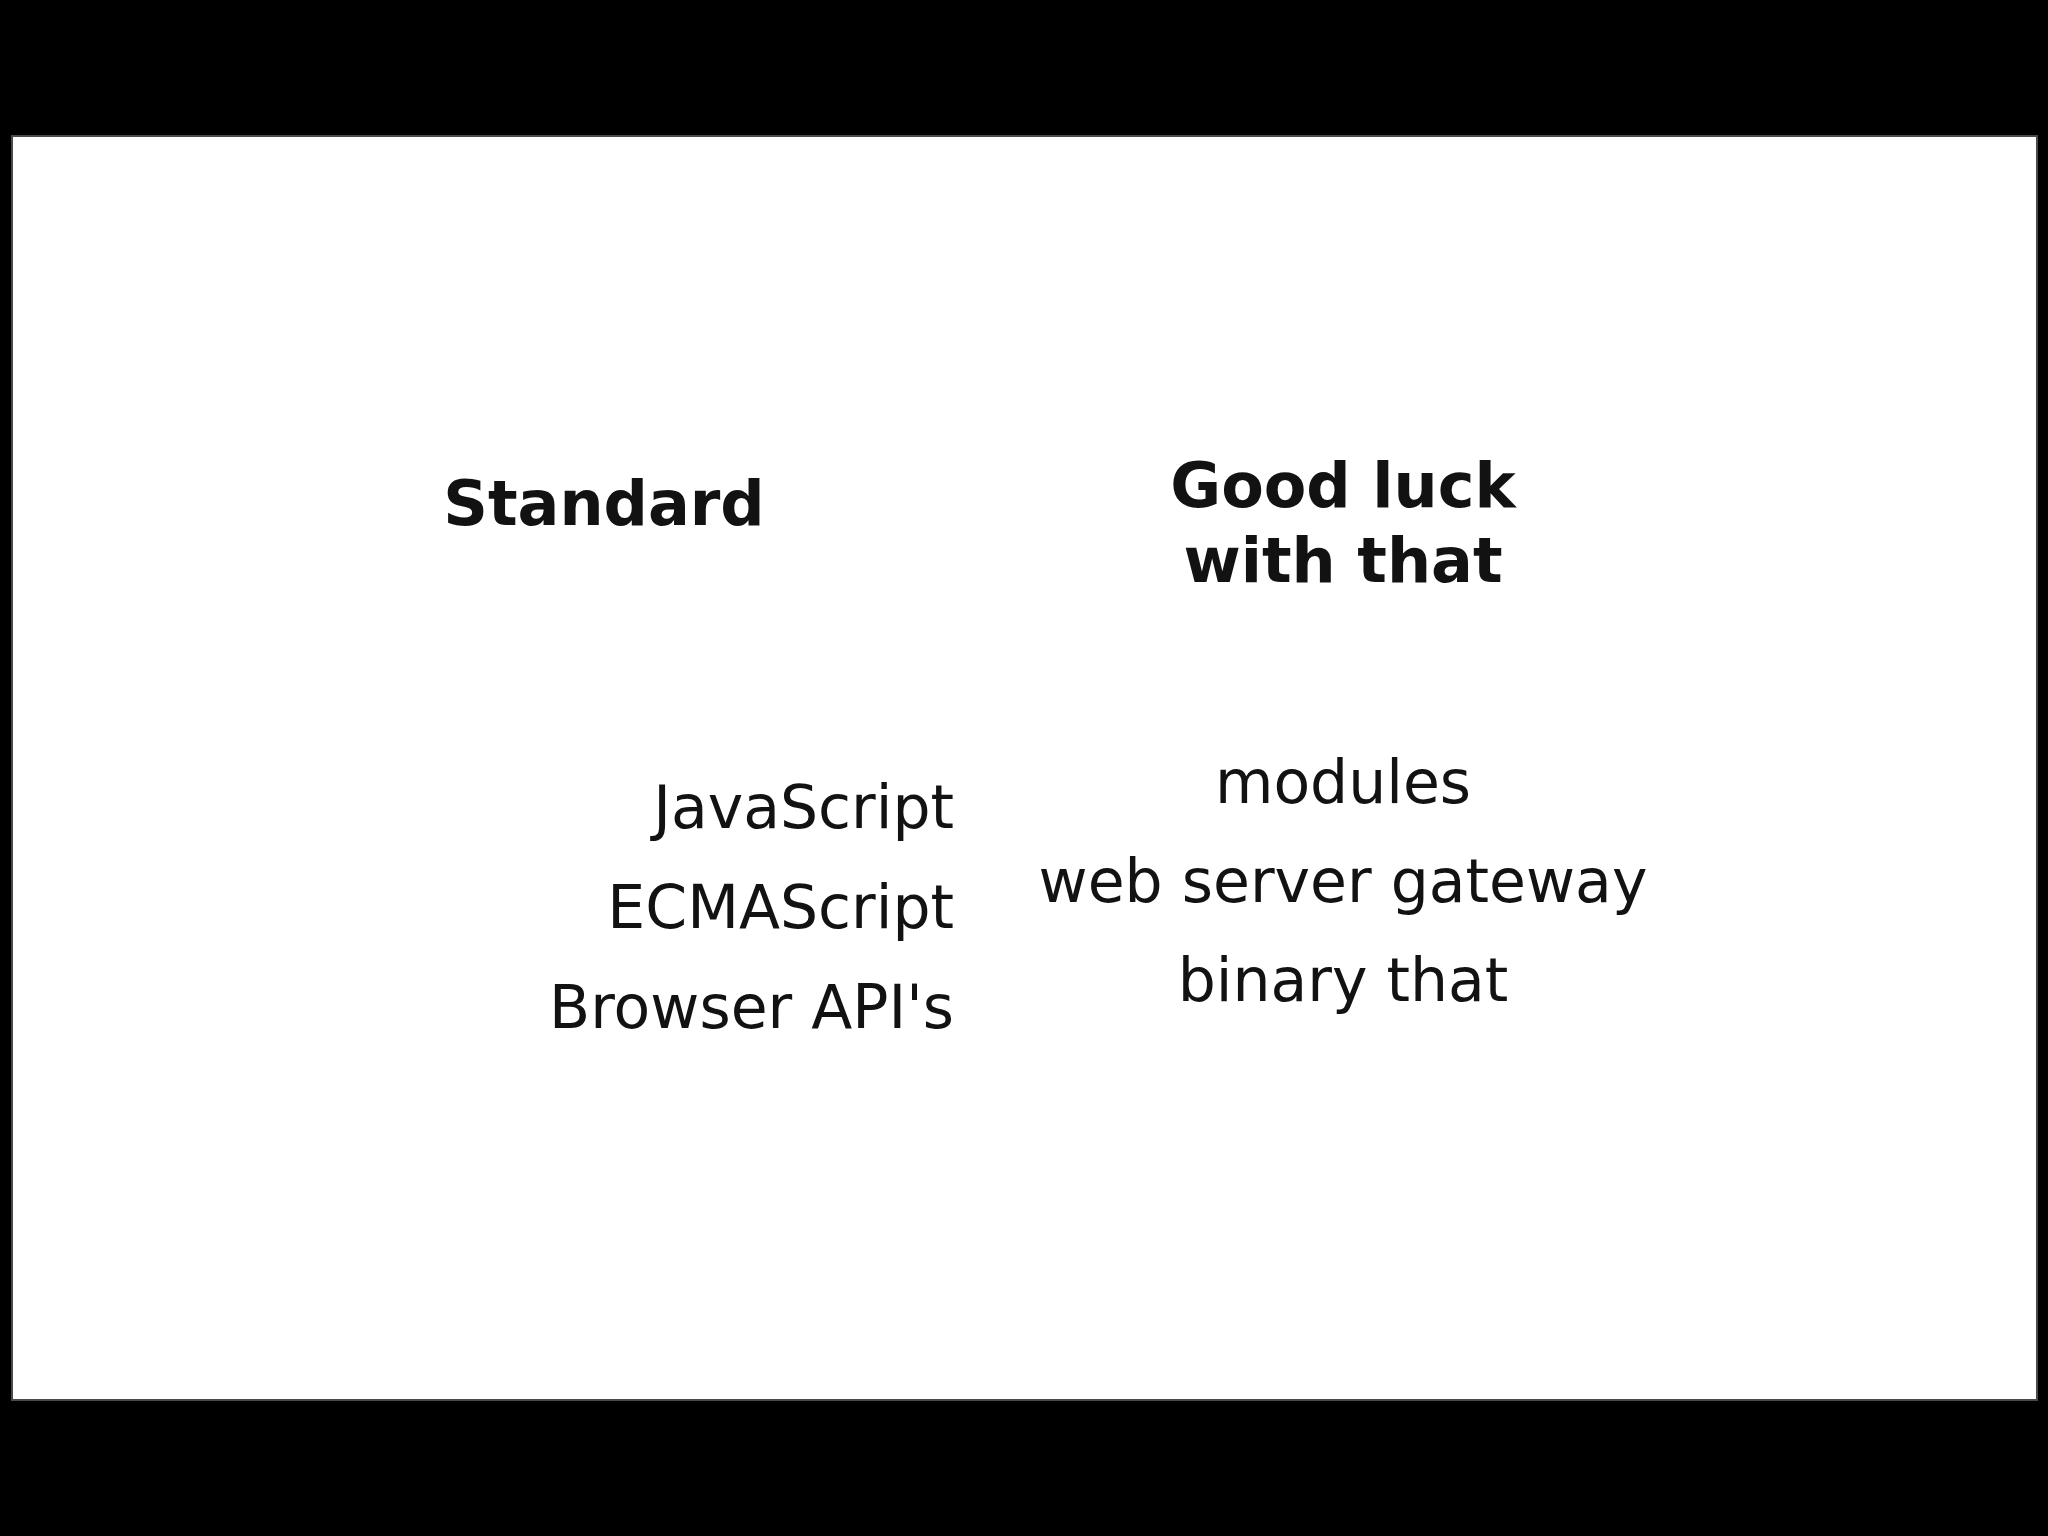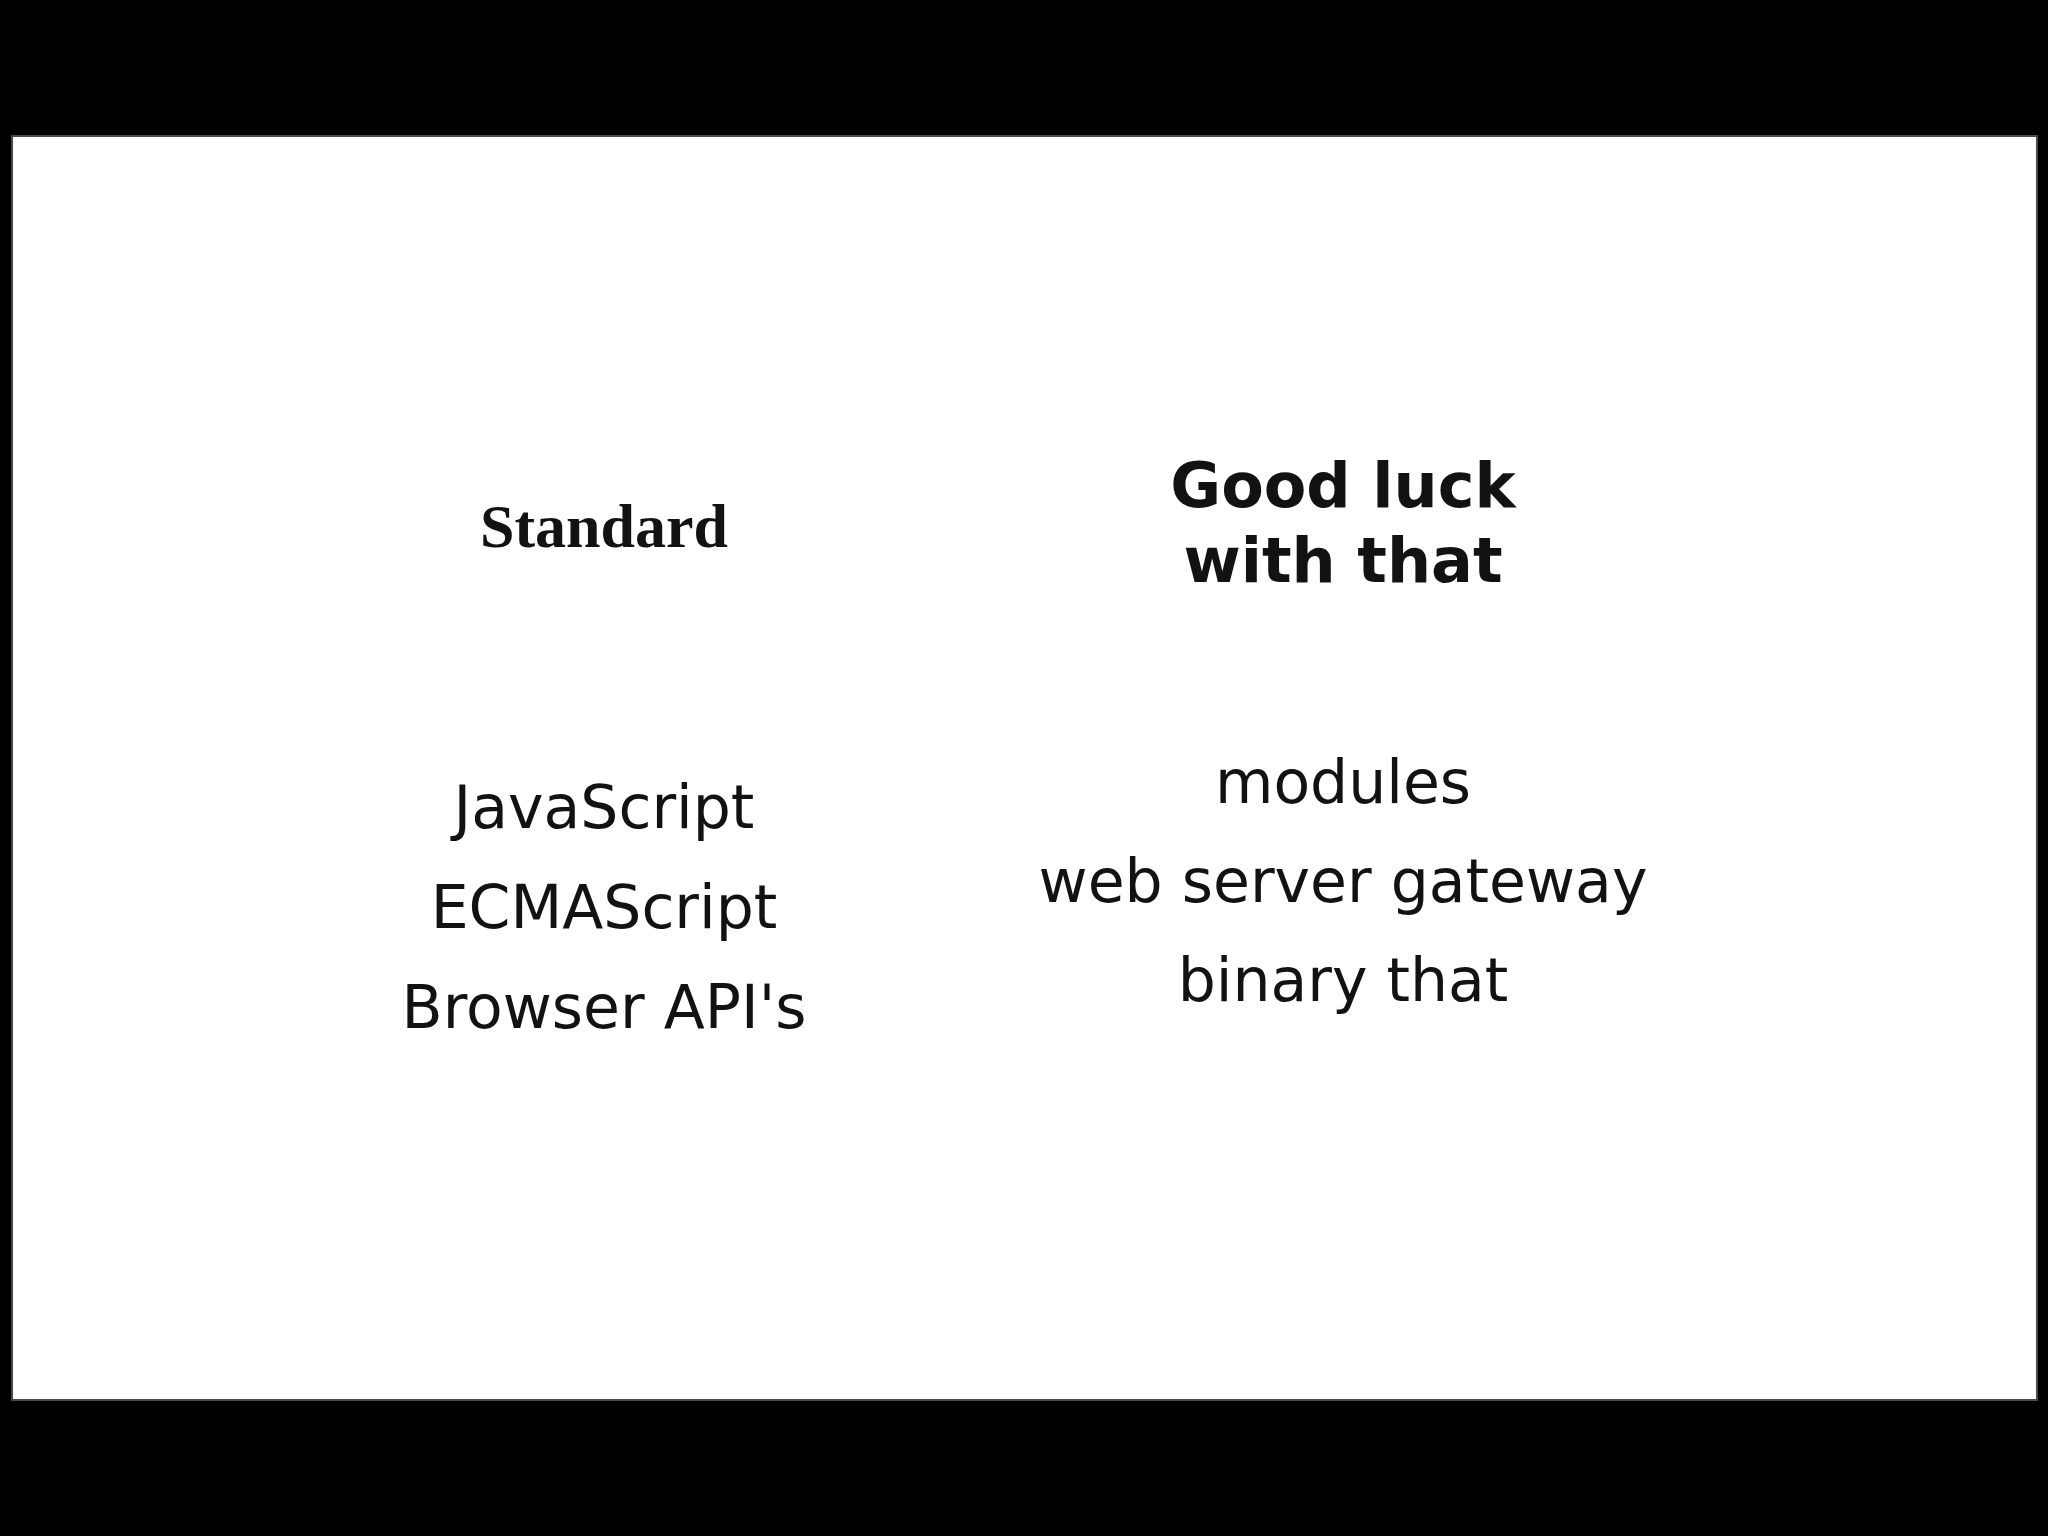--- a/index.html
+++ b/index.html
@@ -47,27 +47,28 @@
     line-height: 90px;
   }
   .list-item {
     display: block;
     font-size: 60px;
     font-weight: 400;
   }
   .left-list .list-item {
     height: 100px;
     line-height: 100px;
+    text-align: right;
   }
   .right-list .list-item {
     height: 99px;
     line-height: 99px;
   }
   
-  .standard-title { left: 241px; top: 344px; width: 700px; font-family: Liberation Serif, serif; }
+  .standard-title { left: 241px; top: 322px; width: 700px; }
   .goodluck-title { left: 930px;  top: 311px; width: 800px; }
   .standard-list  { left: 241px; top: 620px; width: 700px; }
   .goodluck-list  { left: 930px;  top: 596px; width: 800px; }
 </style>
 </head>
 <body>
 
 <div class="stage">
   <div class="slide">
 

